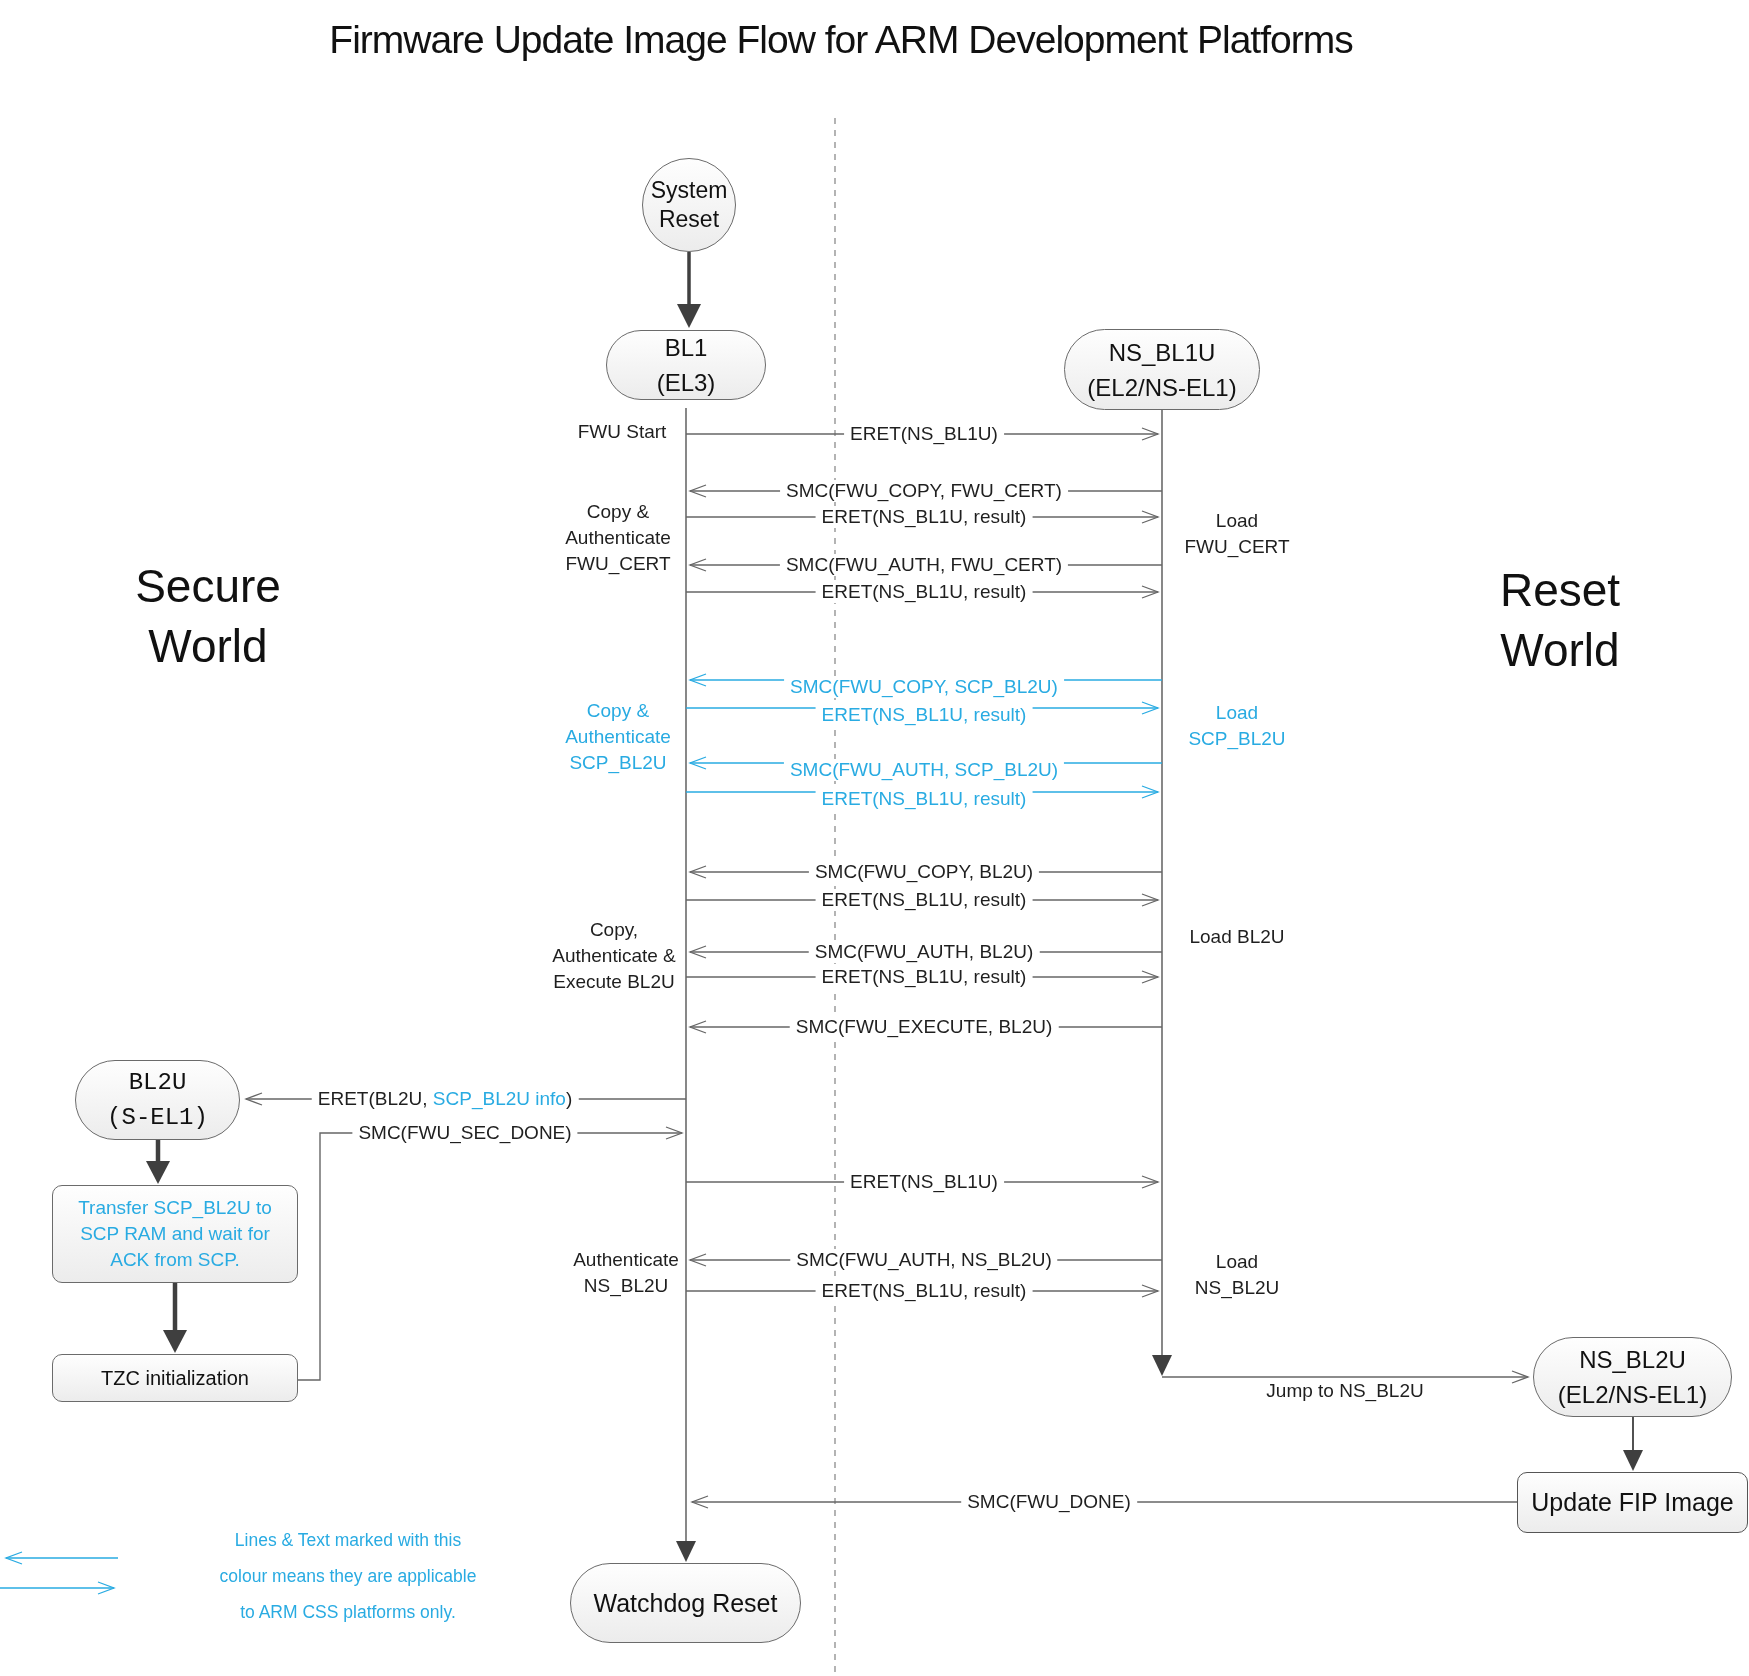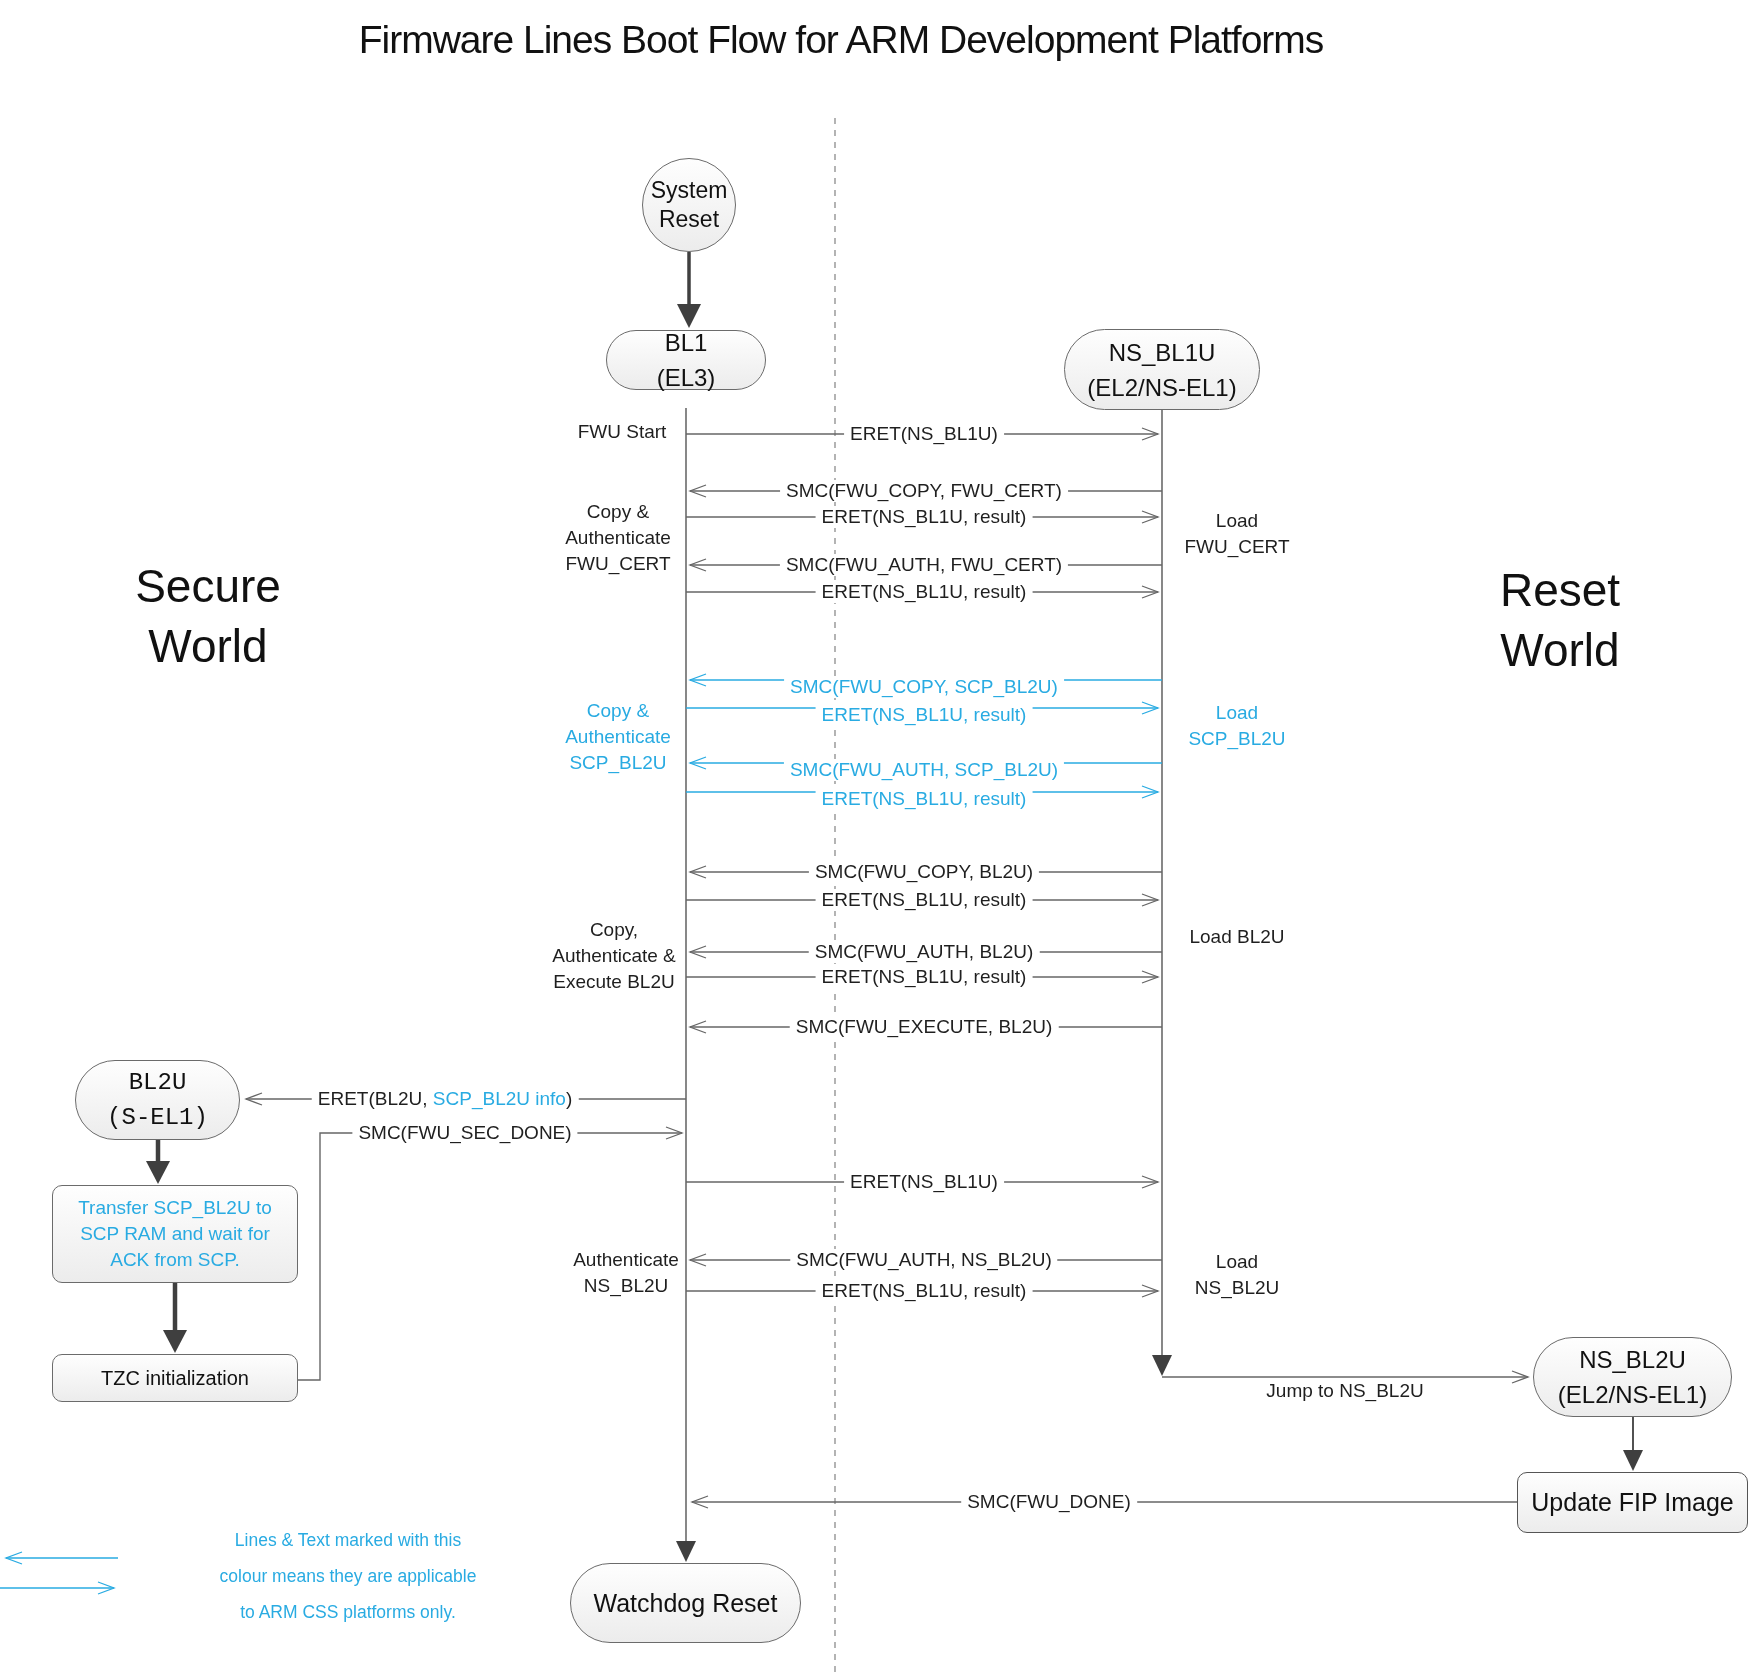--- a/index.html
+++ b/index.html
@@ -85,31 +85,31 @@
     <line x1="686" y1="1291" x2="1158" y2="1291" stroke="#666" stroke-width="1.4" marker-end="url(#mO)"></line>
 
     <line x1="1162" y1="1377" x2="1528" y2="1377" stroke="#666" stroke-width="1.4" marker-end="url(#mO)"></line>
 
     <line x1="1517" y1="1502" x2="692" y2="1502" stroke="#666" stroke-width="1.4" marker-end="url(#mO)"></line>
 
     <line x1="118" y1="1558" x2="6" y2="1558" stroke="#29ABE2" stroke-width="1.4" marker-end="url(#mOc)"></line>
     <line x1="0" y1="1588" x2="114" y2="1588" stroke="#29ABE2" stroke-width="1.4" marker-end="url(#mOc)"></line>
   </svg>
 
-  <div class="abs title" style="left:841px;top:18px;transform:translateX(-50%);">Firmware Lines Boot Flow for ARM Development Platforms</div>
+  <div class="abs title" style="left:841px;top:18px;transform:translateX(-50%);">Firmware Update Image Flow for ARM Development Platforms</div>
 
   <div class="abs ctr world" style="left:208px;top:616px;">Secure
 World</div>
   <div class="abs ctr world" style="left:1560px;top:620px;">Reset
 World</div>
 
   <div class="abs node circle" style="left:642px;top:158px;width:94px;height:94px;">System
 Reset</div>
 
-  <div class="abs node stadium" style="left:606px;top:330px;width:160px;height:60px;">BL1
+  <div class="abs node stadium" style="left:606px;top:330px;width:160px;height:70px;">BL1
 (EL3)</div>
 
   <div class="abs node stadium" style="left:1064px;top:329px;width:196px;height:81px;">NS_BL1U
 (EL2/NS-EL1)</div>
 
   <div class="abs node stadium" style="left:75px;top:1060px;width:165px;height:80px;font-family:Liberation Mono, monospace;">BL2U
 (S-EL1)</div>
 
   <div class="abs node rect side cyan" style="left:52px;top:1185px;width:246px;height:98px;border-width:1.3px;">Transfer SCP_BL2U to
 SCP RAM and wait for

